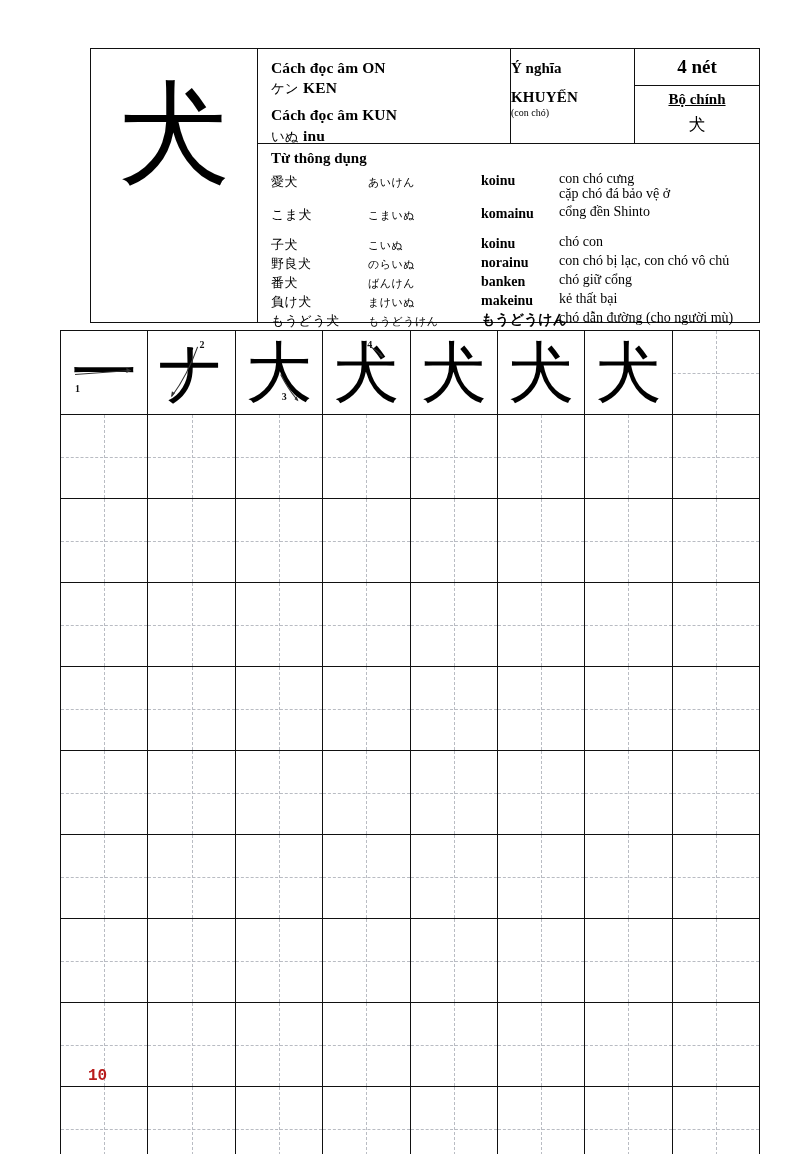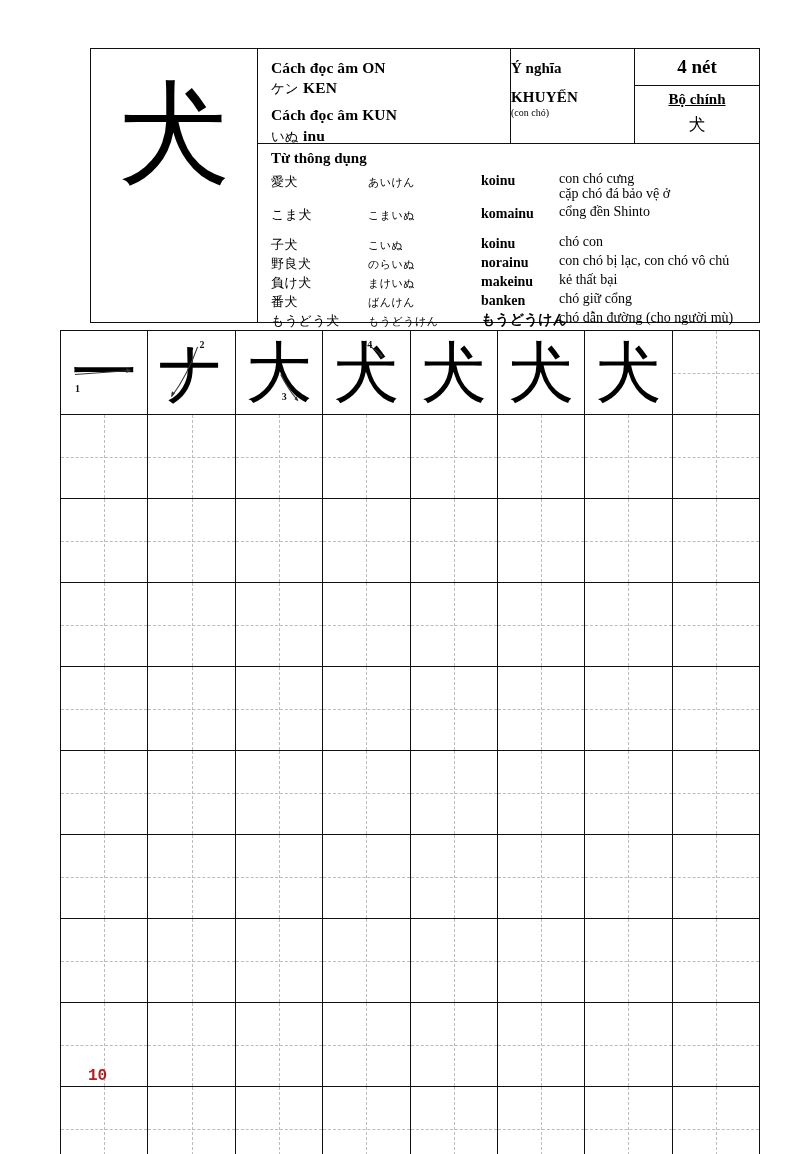--- a/index.html
+++ b/index.html
@@ -322,30 +322,30 @@
             <div class="v-romaji">koinu</div>
             <div class="v-mean">chó con</div>
           </div>
           <div class="vrow">
             <div class="v-kanji">野良犬</div>
             <div class="v-kana">のらいぬ</div>
             <div class="v-romaji">norainu</div>
             <div class="v-mean">con chó bị lạc, con chó vô chủ</div>
           </div>
           <div class="vrow">
+            <div class="v-kanji">番犬</div>
+            <div class="v-kana">ばんけん</div>
+            <div class="v-romaji">banken</div>
+            <div class="v-mean">chó giữ cổng</div>
+          </div>
+          <div class="vrow">
             <div class="v-kanji">負け犬</div>
             <div class="v-kana">まけいぬ</div>
             <div class="v-romaji">makeinu</div>
             <div class="v-mean">kẻ thất bại</div>
-          </div>
-          <div class="vrow">
-            <div class="v-kanji">番犬</div>
-            <div class="v-kana">ばんけん</div>
-            <div class="v-romaji">banken</div>
-            <div class="v-mean">chó giữ cổng</div>
           </div>
           <div class="vrow">
             <div class="v-kanji">もうどう犬</div>
             <div class="v-kana">もうどうけん</div>
             <div class="v-romaji">もうどうけん</div>
             <div class="v-mean">chó dẫn đường (cho người mù)</div>
           </div>
         </div>
     </div>
 

